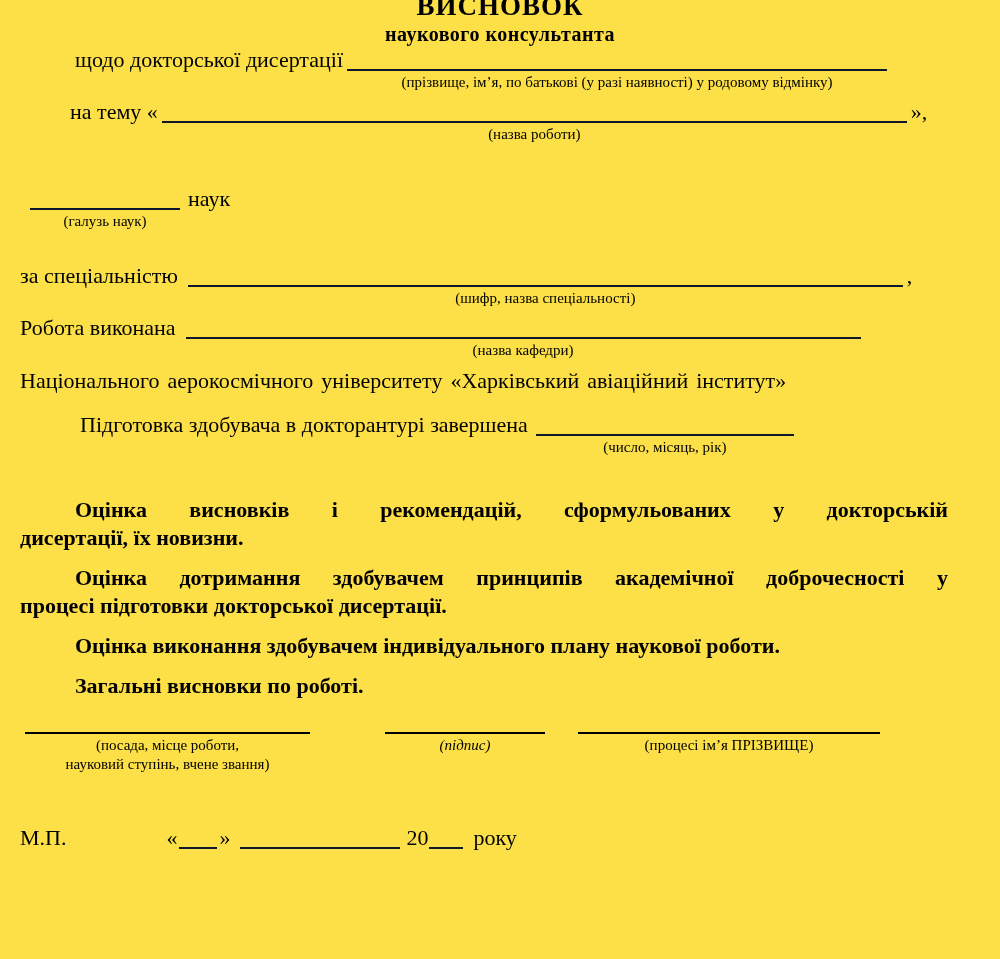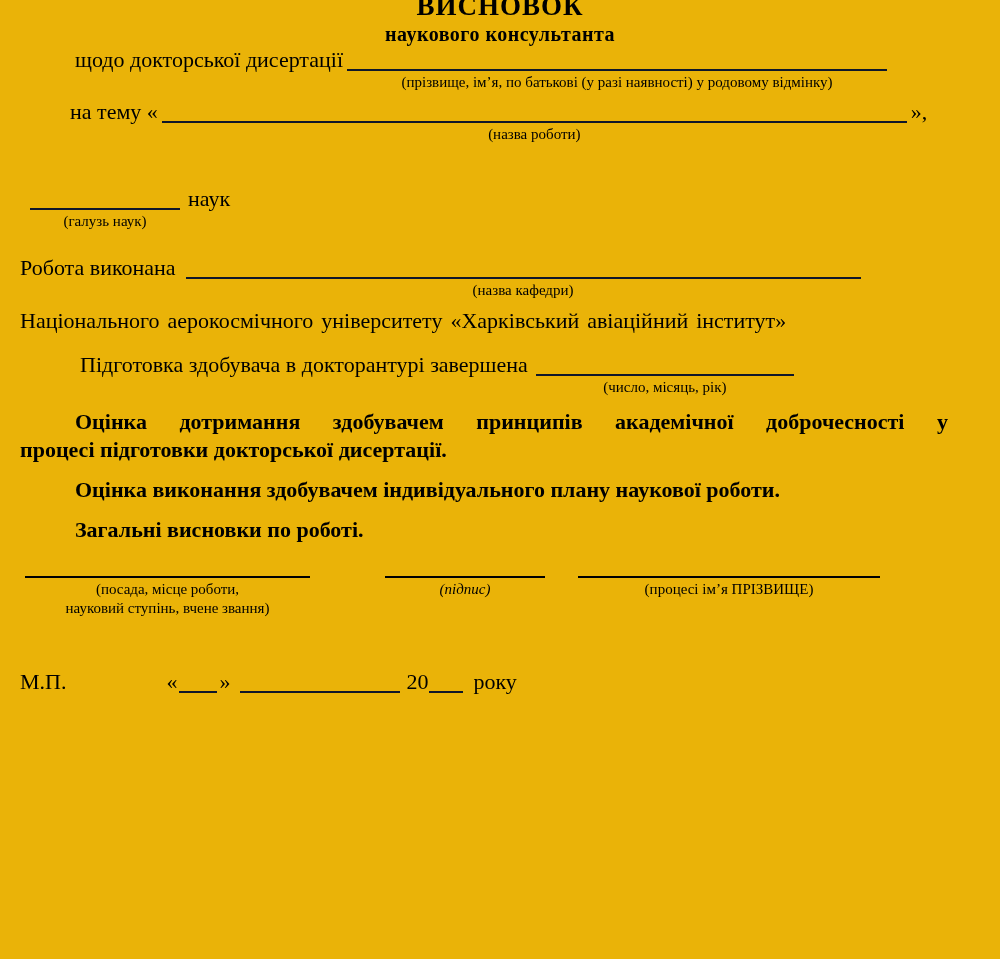--- a/index.html
+++ b/index.html
@@ -2,21 +2,21 @@
 <html><head>
 <meta charset="utf-8">
 <style>
   html,body{margin:0;padding:0;background:#fff;}
   .page{
     position:relative;
     width:1000px;height:959px;
     box-sizing:border-box;
     padding:0 20px;
     overflow:hidden;
-    background:#eab308;color:#000;
+    background:#fde047;color:#000;
     font-family:"Liberation Serif", serif;
     font-size:22px;line-height:28px;
   }
   .title{
     font-size:27px;font-weight:bold;text-align:center;
     line-height:24px;margin-top:-6px;letter-spacing:1px;
   }
   .subtitle{
     font-size:20px;font-weight:bold;text-align:center;
     line-height:24px;margin-top:4px;letter-spacing:.5px;
@@ -67,34 +67,41 @@
   <div class="row ind50" style="margin-top:7px">
     <span>на тему «</span><span class="blank w745"><span class="cap">(назва роботи)</span></span><span>»,</span>
   </div>
   <div class="capspace"></div>
 
   <div class="row" style="margin-top:42px">
     <span class="blank w150" style="margin:0 8px -4px 10px"><span class="cap">(галузь наук)</span></span><span>наук</span>
   </div>
   <div class="capspace"></div>
 
+  <div class="row" style="margin-top:32px">
+    <span>за спеціальністю</span><span class="blank w715" style="margin-left:10px"><span class="cap">(шифр, назва спеціальності)</span></span><span>,</span>
+  </div>
   <div class="capspace"></div>
 
   <div class="row" style="margin-top:7px">
     <span>Робота виконана</span><span class="blank w675" style="margin-left:10px"><span class="cap">(назва кафедри)</span></span>
   </div>
   <div class="capspace"></div>
 
   <div class="row uni">Національного аерокосмічного університету «Харківський авіаційний інститут»</div>
 
   <div class="row ind60" style="margin-top:16px">
     <span>Підготовка здобувача в докторантурі завершена</span><span class="blank w258" style="margin-left:8px"><span class="cap">(число, місяць, рік)</span></span>
   </div>
   <div class="capspace"></div>
 
+  <div class="para" style="margin-top:40px">
+    <div class="l1">Оцінка висновків і рекомендацій, сформульованих у докторській</div>
+    <div class="l2">дисертації, їх новизни.</div>
+  </div>
   <div class="para">
     <div class="l1">Оцінка дотримання здобувачем принципів академічної доброчесності у</div>
     <div class="l2">процесі підготовки докторської дисертації.</div>
   </div>
   <div class="para">
     <div class="l1 single">Оцінка виконання здобувачем індивідуального плану наукової роботи.</div>
   </div>
   <div class="para">
     <div class="l1 single">Загальні висновки по роботі.</div>
   </div>

